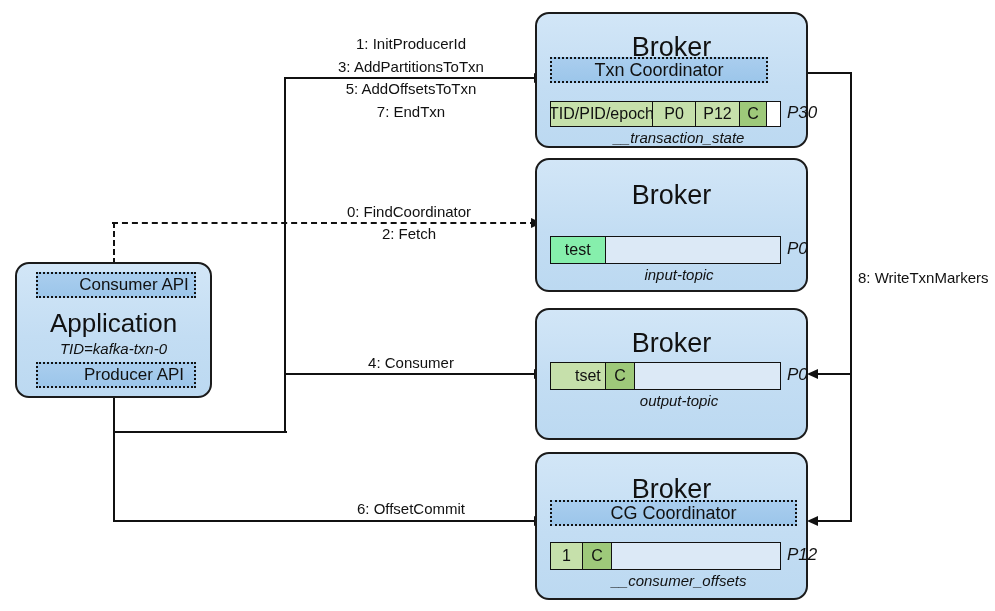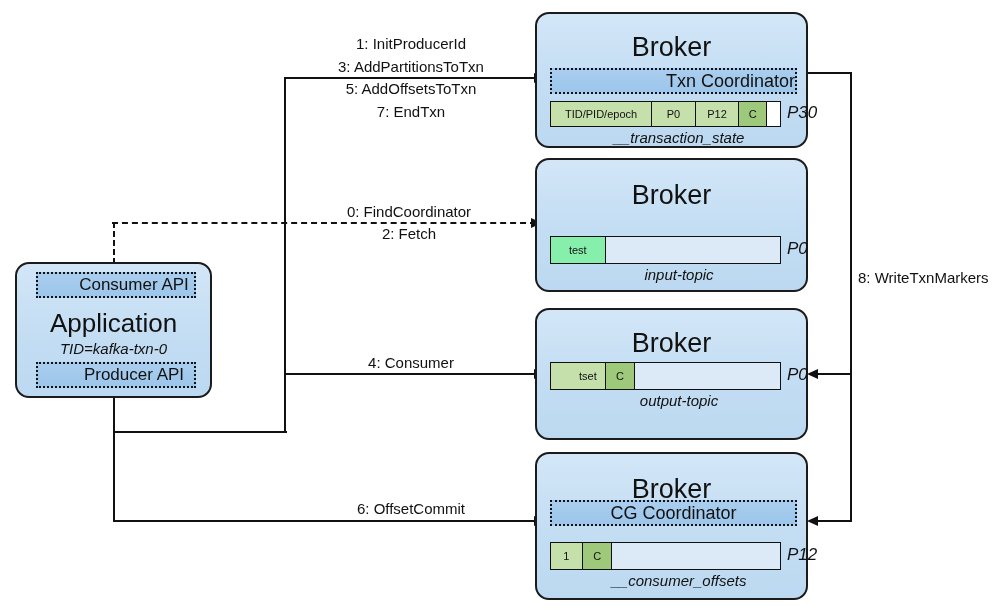--- a/index.html
+++ b/index.html
@@ -45,21 +45,21 @@
     border:1.5px solid #111;
     box-sizing:border-box;
     background:#dce9f6;
     display:flex;
     overflow:hidden;
   }
   .cell{
     box-sizing:border-box;
     border-right:1.5px solid #111;
     display:flex;align-items:center;justify-content:center;
-    font-size:11px;color:#111;
+    font-size:16px;color:#111;
     height:100%;
   }
   .cell.last{border-right:none;}
   .cell.green{background:#c6e0ab;}
   .cell.dkgreen{background:#9ec97a;}
   .cell.blue{background:#86efac;}
   .cell.empty{background:#dce9f6;}
 
   .pnum{position:absolute;font-style:italic;font-size:17px;color:#111;}
   .topicname{position:absolute;left:15px;right:0;text-align:center;
@@ -146,21 +146,21 @@
     </div>
     <div class="app-name" style="top:44px;">Application</div>
     <div class="app-sub" style="top:76px;">TID=kafka-txn-0</div>
     <div class="api" style="left:19px;top:98px;width:160px;height:26px;">
       <span>Producer API</span>
     </div>
   </div>
 
   <div class="node" style="left:535px;top:12px;width:273px;height:136px;">
     <div class="node-title" style="top:18px;font-size:27px;">Broker</div>
-    <div class="coordinator" style="left:13px;top:54px;width:247px;height:26px;font-size:18px;justify-content:flex-end;">
+    <div class="coordinator" style="left:13px;top:43px;width:218px;height:26px;font-size:18px;">
       <span>Txn Coordinator</span>
     </div>
     <div class="log" style="left:13px;top:87px;width:231px;height:26px;">
       <div class="cell green" style="width:102px;">TID/PID/epoch</div>
       <div class="cell green" style="width:44px;">P0</div>
       <div class="cell green" style="width:44px;">P12</div>
       <div class="cell dkgreen" style="width:28px;">C</div>
       <div class="cell empty last" style="width:13px;background:#ffffff;"></div>
     </div>
     <div class="pnum" style="left:250px;top:89px;">P30</div>

